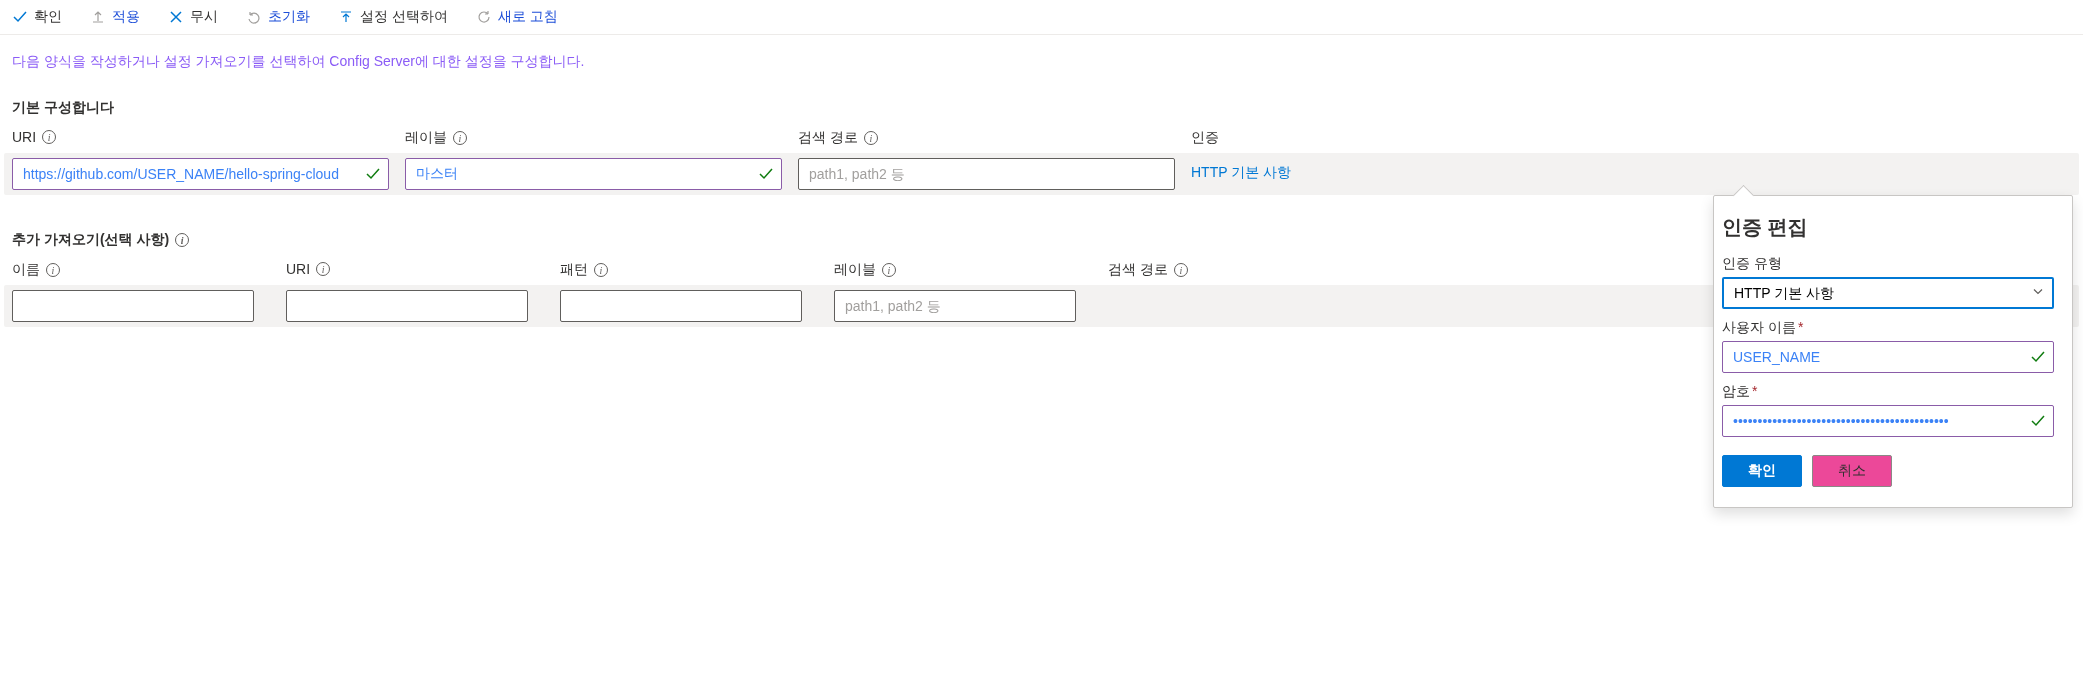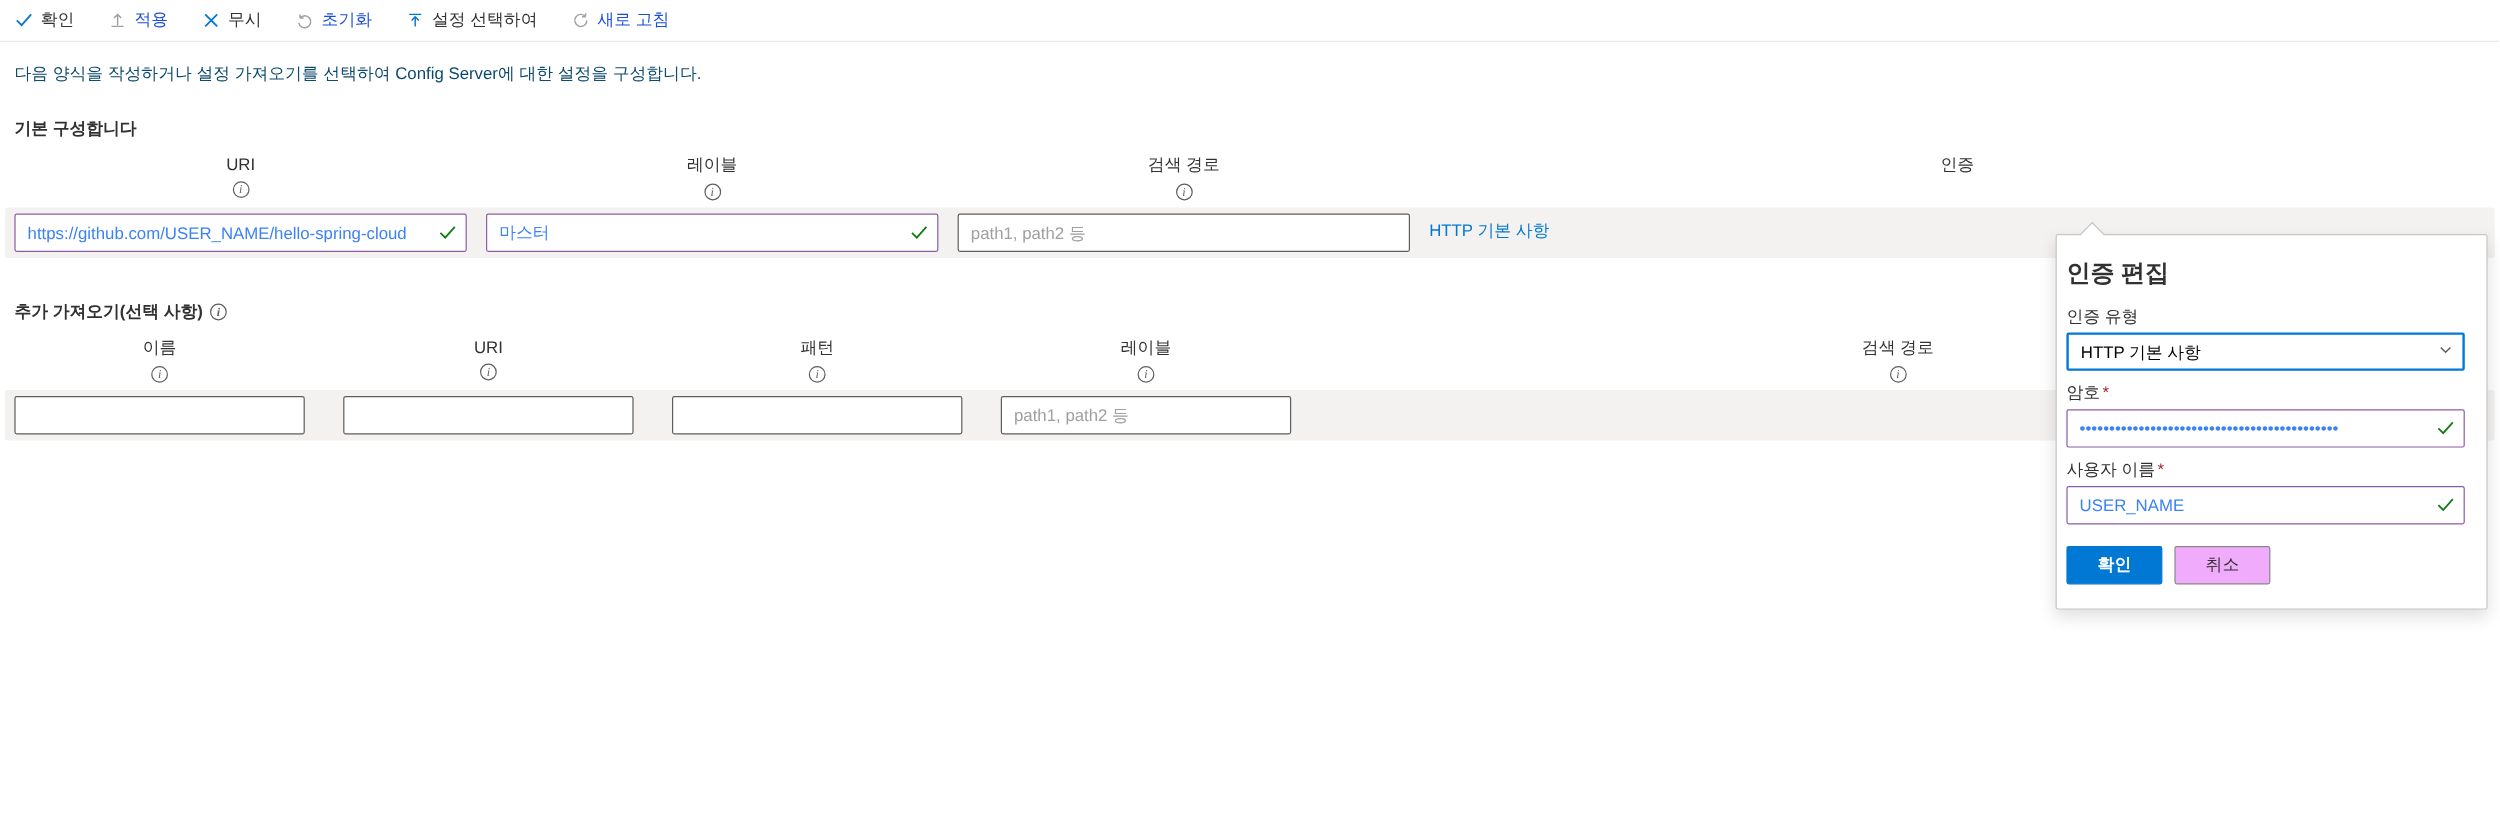--- a/index.html
+++ b/index.html
@@ -38,39 +38,38 @@
       height: 16px;
       display: inline-flex;
       align-items: center;
       justify-content: center;
     }
     .content {
       padding: 18px 12px;
     }
     .description {
       font-size: 14px;
-      color: #0c4a6e;
+      color: #8b5cf6;
       margin-bottom: 28px;
     }
     .section-title {
       font-size: 14px;
       font-weight: 600;
       margin-bottom: 12px;
       display: flex;
       align-items: center;
       gap: 6px;
     }
     .field-header {
       display: flex;
       align-items: center;
       gap: 6px;
       font-size: 14px;
       font-weight: 400;
       color: #323130;
-      flex-direction: column;
     }
     .info-icon {
       width: 14px;
       height: 14px;
       border: 1px solid #605e5c;
       border-radius: 50%;
       display: inline-flex;
       align-items: center;
       justify-content: center;
       font-size: 10px;
@@ -228,21 +227,21 @@
       cursor: pointer;
       padding: 0 16px;
     }
     .btn-primary {
       background: #0078d4;
       color: #ffffff;
       border: 1px solid #0078d4;
       font-weight: 600;
     }
     .btn-secondary {
-      background: #f0abfc;
+      background: #ec4899;
       color: #323130;
       border: 1px solid #8a8886;
     }
     .headers-row {
       margin-bottom: 6px;
     }
   </style>
 </head>
 <body>
 
@@ -439,43 +438,43 @@
       <span class="select-chevron">
         <svg viewBox="0 0 12 12" width="12" height="12">
             <path d="M2 4 L6 8 L10 4" stroke="#605e5c" stroke-width="1.2" fill="none"></path>
           </svg>
       </span>
     </div>
   </div>
 
   <div class="popup-field-group">
     <label class="popup-label">
+      <span>사용자 이름</span><span class="required-star">*</span>
+    </label>
+    <div class="input-wrapper">
+      <input class="input-field validated" value="USER_NAME" style="">
+      <span class="check-mark">
+        <svg viewBox="0 0 16 16" width="16" height="16">
+            <path d="M2 8 L6 12 L14 3" stroke="#107c10" stroke-width="1.5" fill="none"></path>
+          </svg>
+      </span>
+    </div>
+  </div>
+
+  <div class="popup-field-group">
+    <label class="popup-label">
       <span>암호</span><span class="required-star">*</span>
     </label>
     <div class="input-wrapper">
       <input type="password" class="input-field validated" value="••••••••••••••••••••••••••••••••••••••••••••" style="">
       <span class="check-mark">
         <svg viewBox="0 0 16 16" width="16" height="16">
             <path d="M2 8 L6 12 L14 3" stroke="#107c10" stroke-width="1.5" fill="none"></path>
           </svg>
       </span>
     </div>
   </div>
 
-  <div class="popup-field-group">
-    <label class="popup-label">
-      <span>사용자 이름</span><span class="required-star">*</span>
-    </label>
-    <div class="input-wrapper">
-      <input class="input-field validated" value="USER_NAME" style="">
-      <span class="check-mark">
-        <svg viewBox="0 0 16 16" width="16" height="16">
-            <path d="M2 8 L6 12 L14 3" stroke="#107c10" stroke-width="1.5" fill="none"></path>
-          </svg>
-      </span>
-    </div>
-  </div>
-
   <div class="popup-buttons">
     <button class="btn btn-primary">확인</button>
     <button class="btn btn-secondary">취소</button>
   </div>
 </div>
 
 </body></html>

